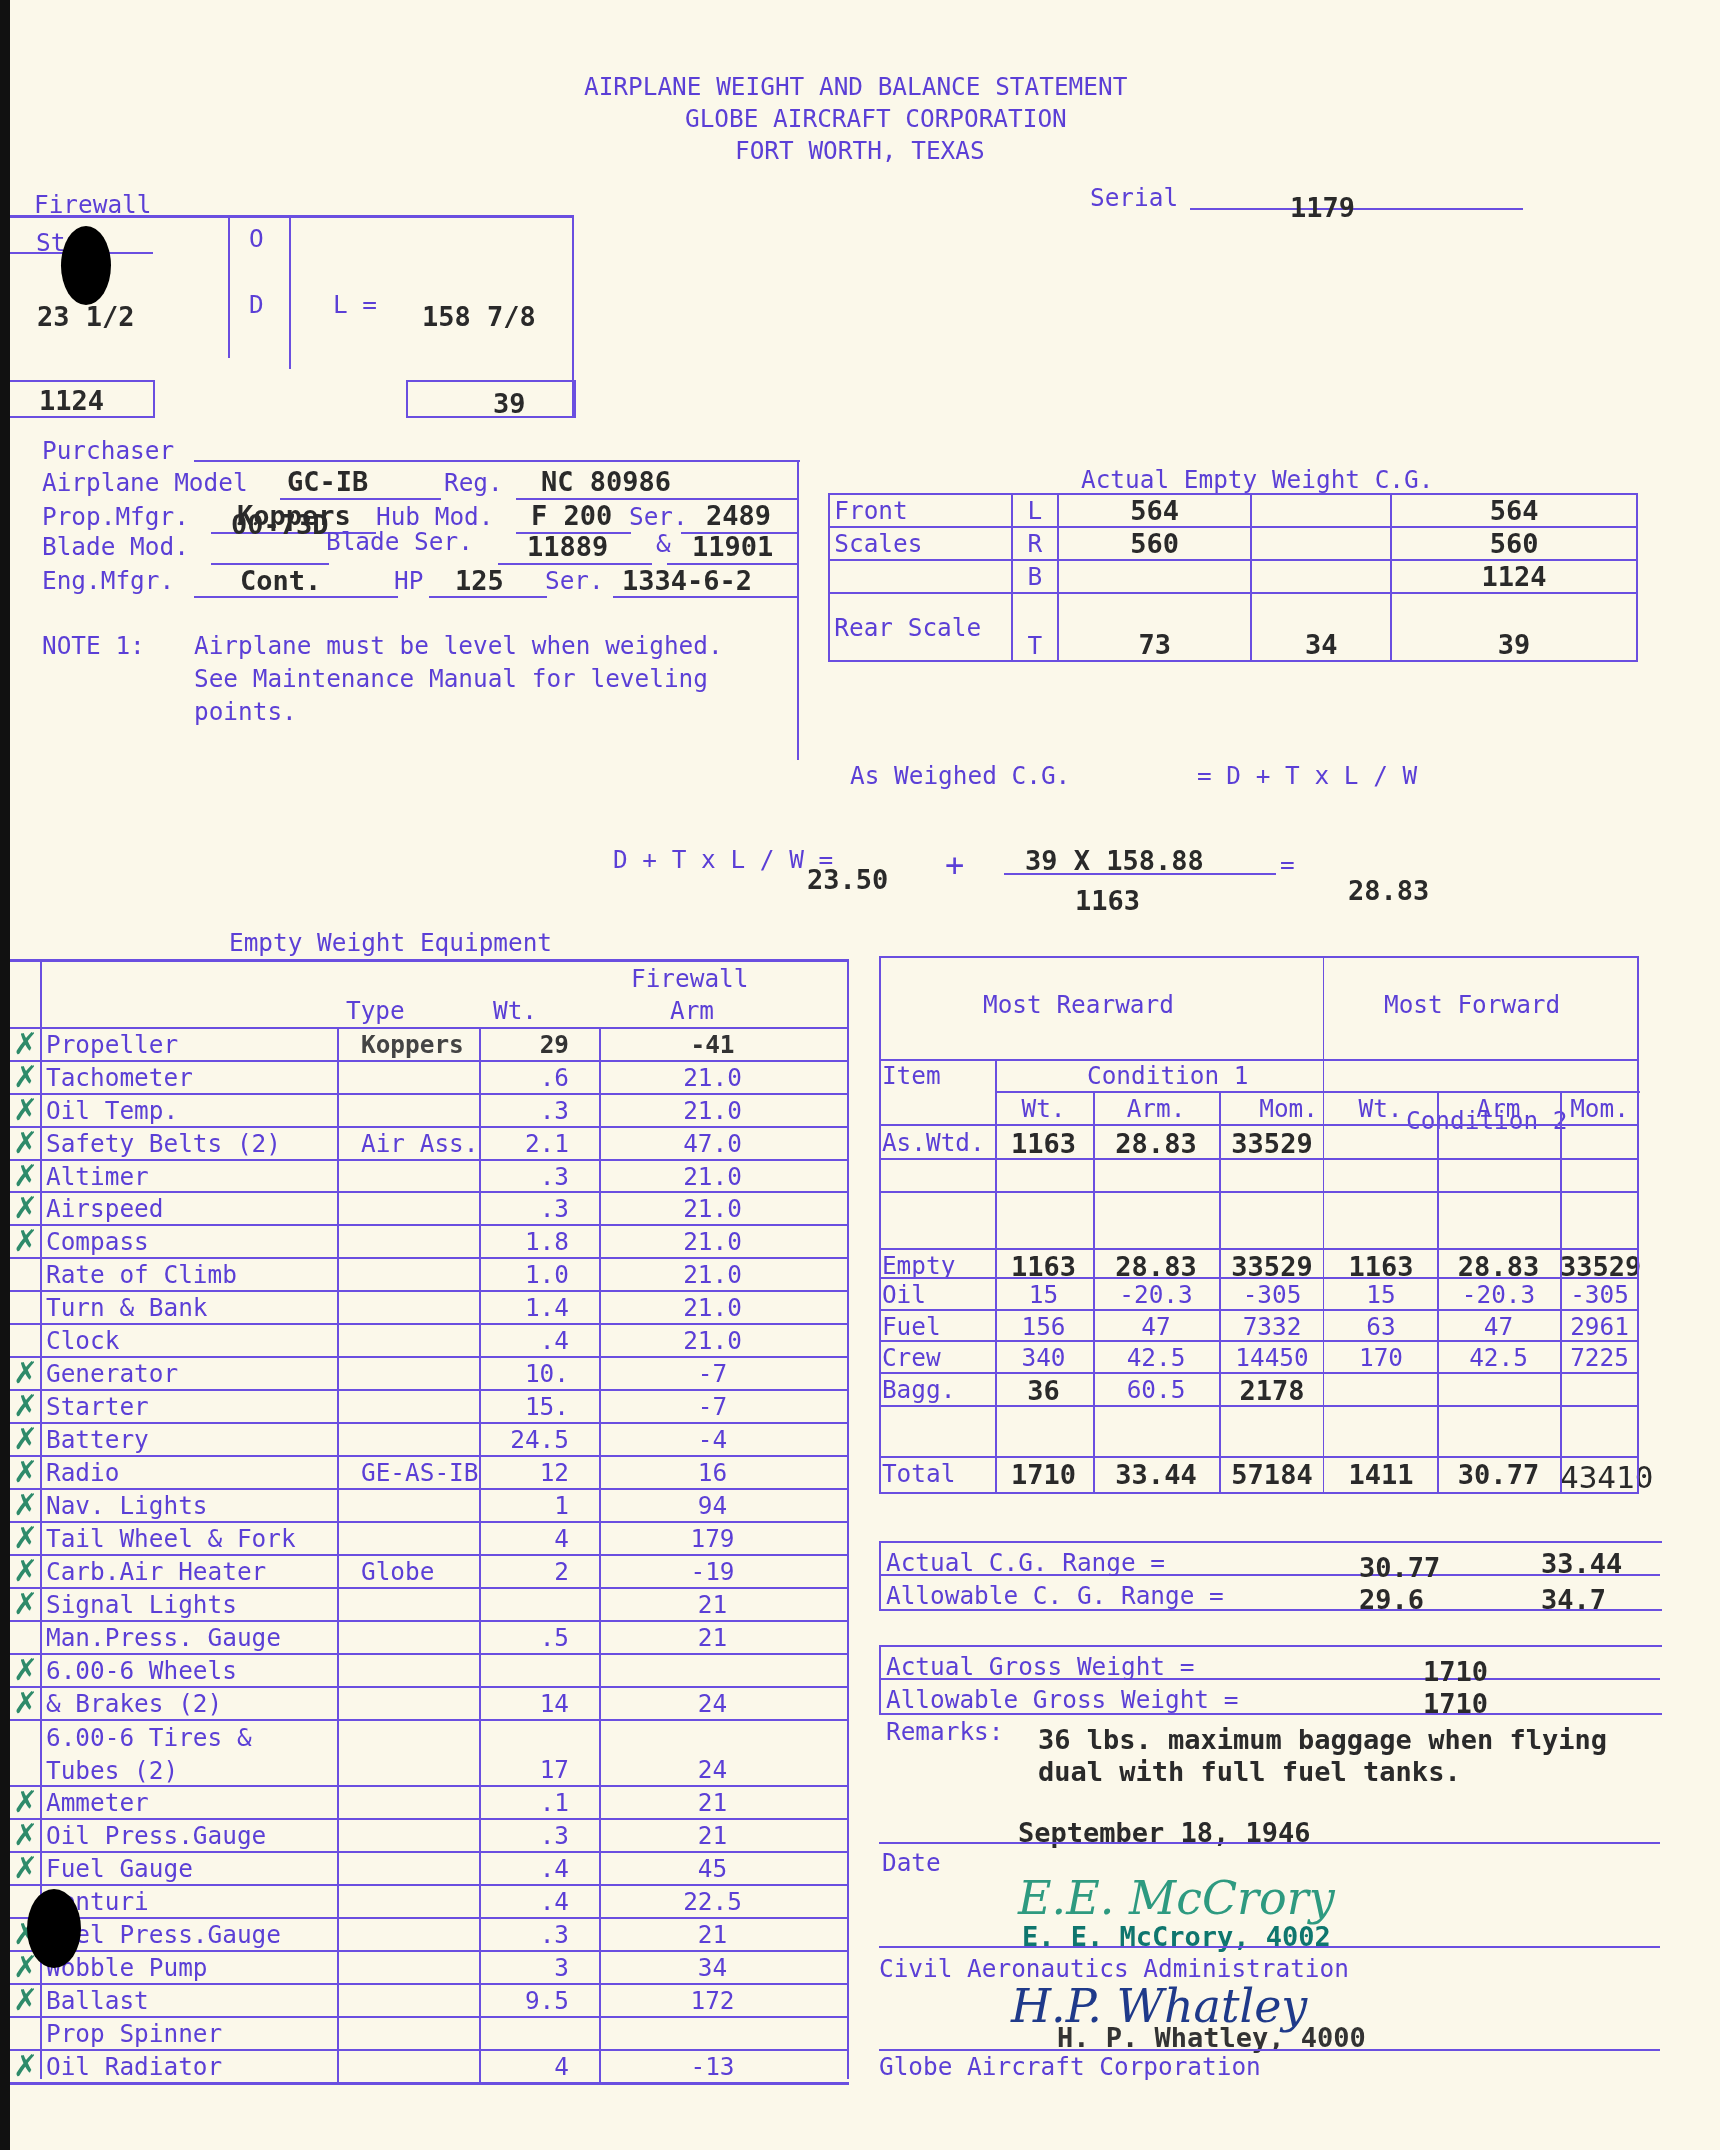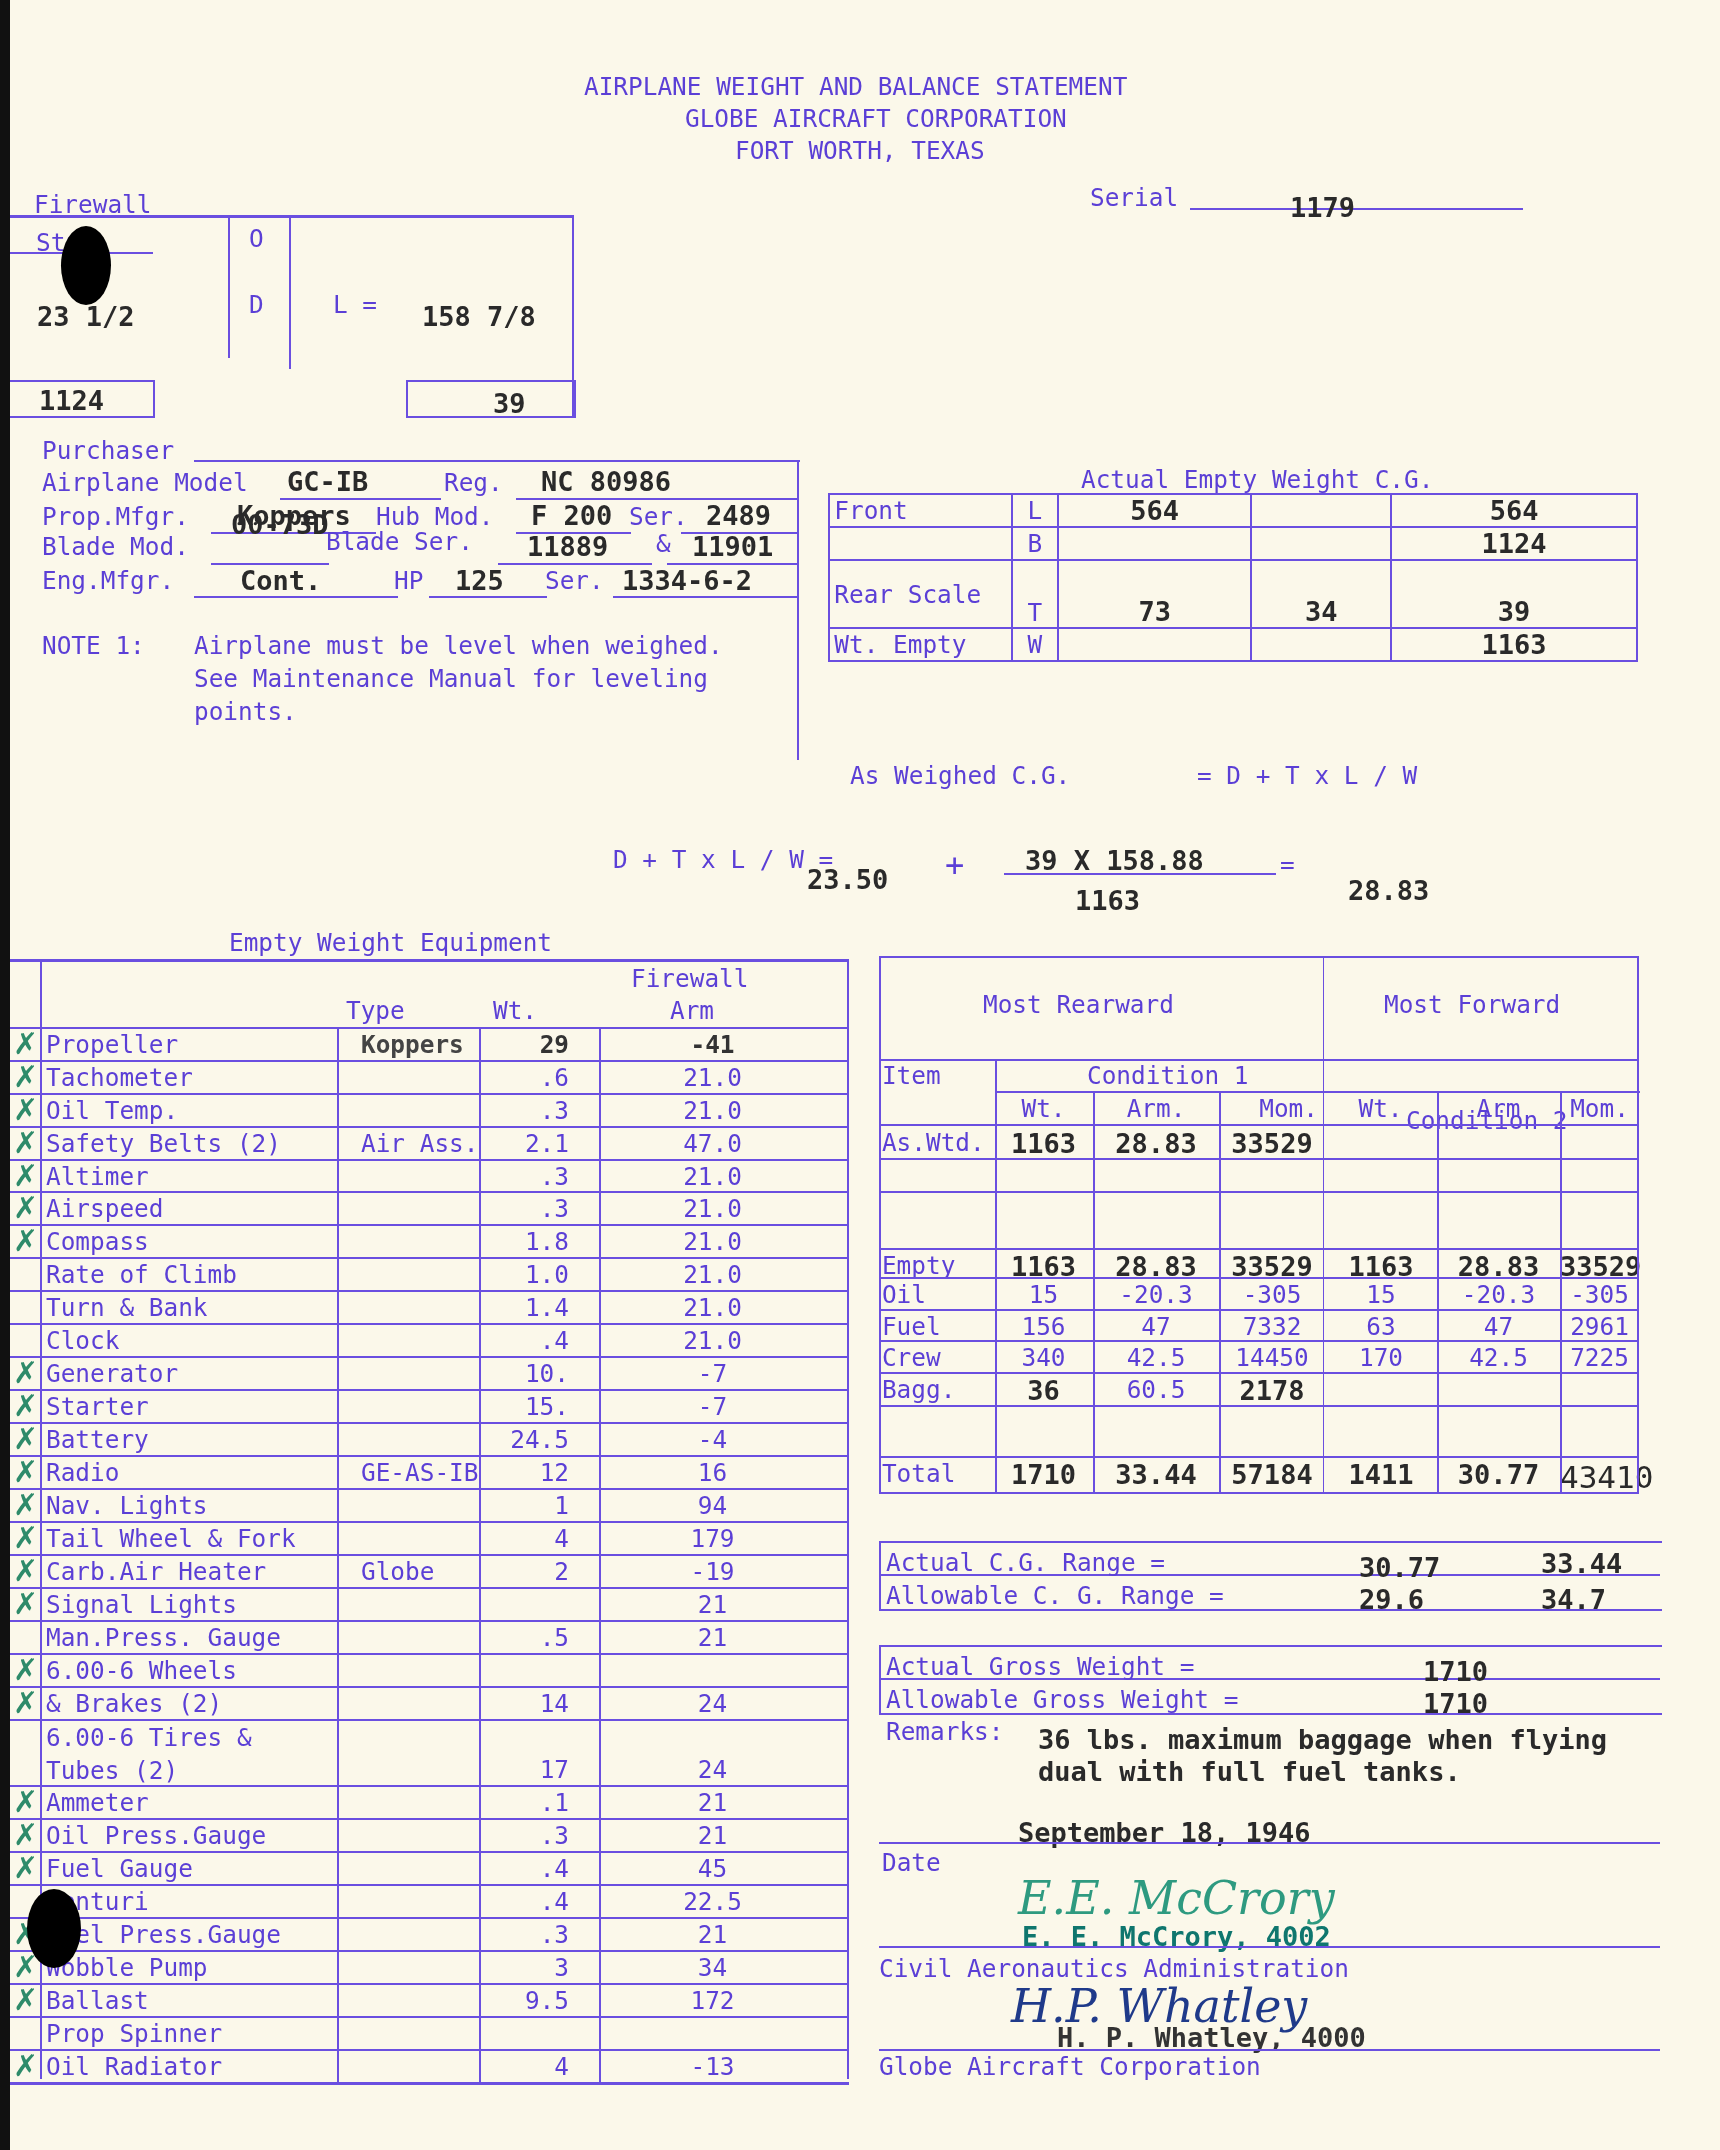--- a/index.html
+++ b/index.html
@@ -105,39 +105,39 @@
 <table class="grid" style="left:828px;top:493px;width:810px;">
   <tbody>
   <tr>
     <td style="width:172px;">Front</td>
     <td class="num" style="width:36px;">L</td>
     <td class="num t" style="color:#2a2a2a;font-weight:bold;font-size:27px;">564</td>
     <td class="num"></td>
     <td class="num" style="color:#2a2a2a;font-weight:bold;font-size:27px;">564</td>
   </tr>
   <tr>
+    <td>Scales</td>
+    <td class="num">R</td>
+    <td class="num" style="color:#2a2a2a;font-weight:bold;font-size:27px;">560</td>
+    <td class="num"></td>
+    <td class="num" style="color:#2a2a2a;font-weight:bold;font-size:27px;">560</td>
+  </tr>
+  <tr>
     <td></td>
     <td class="num">B</td>
     <td class="num"></td>
     <td class="num"></td>
     <td class="num" style="color:#2a2a2a;font-weight:bold;font-size:27px;">1124</td>
   </tr>
   <tr>
     <td style="height:66px;white-space:normal;line-height:33px;">Rear Scale</td>
     <td class="num" style="vertical-align:bottom;">T</td>
     <td class="num" style="vertical-align:bottom;color:#2a2a2a;font-weight:bold;font-size:27px;">73</td>
     <td class="num" style="vertical-align:bottom;color:#2a2a2a;font-weight:bold;font-size:27px;">34</td>
     <td class="num" style="vertical-align:bottom;color:#2a2a2a;font-weight:bold;font-size:27px;">39</td>
-  </tr>
-  <tr>
-    <td>Wt. Empty</td>
-    <td class="num">W</td>
-    <td class="num"></td>
-    <td class="num"></td>
-    <td class="num" style="color:#2a2a2a;font-weight:bold;font-size:27px;">1163</td>
   </tr>
 </tbody>
   </table>
 <div class="abs p" style="left:850px;top:761px;">As Weighed C.G.</div>
 <div class="abs p" style="left:1197px;top:761px;">= D + T x L / W</div>
 
 <div class="abs p" style="left:613px;top:845px;">D + T x L / W =</div>
 <div class="abs t" style="left:807px;top:864px;">23.50</div>
 <div class="abs p" style="left:945px;top:846px;font-size:32px;">+</div>
 <div class="abs t" style="left:1025px;top:845px;">39 X 158.88</div>

